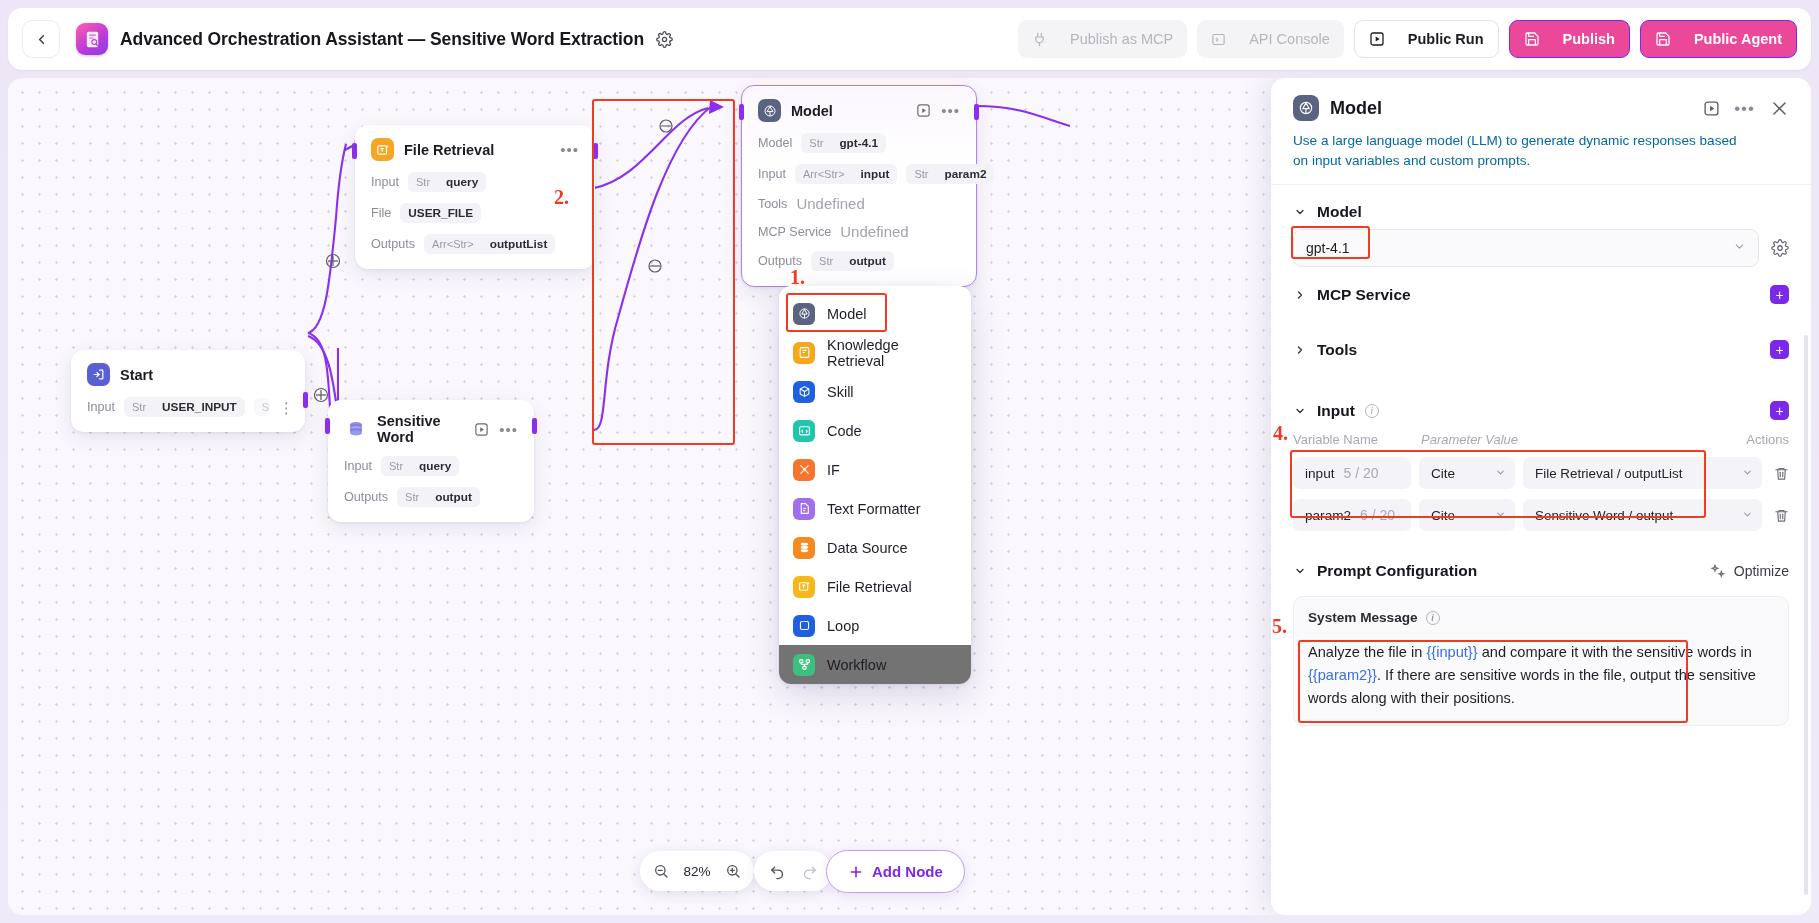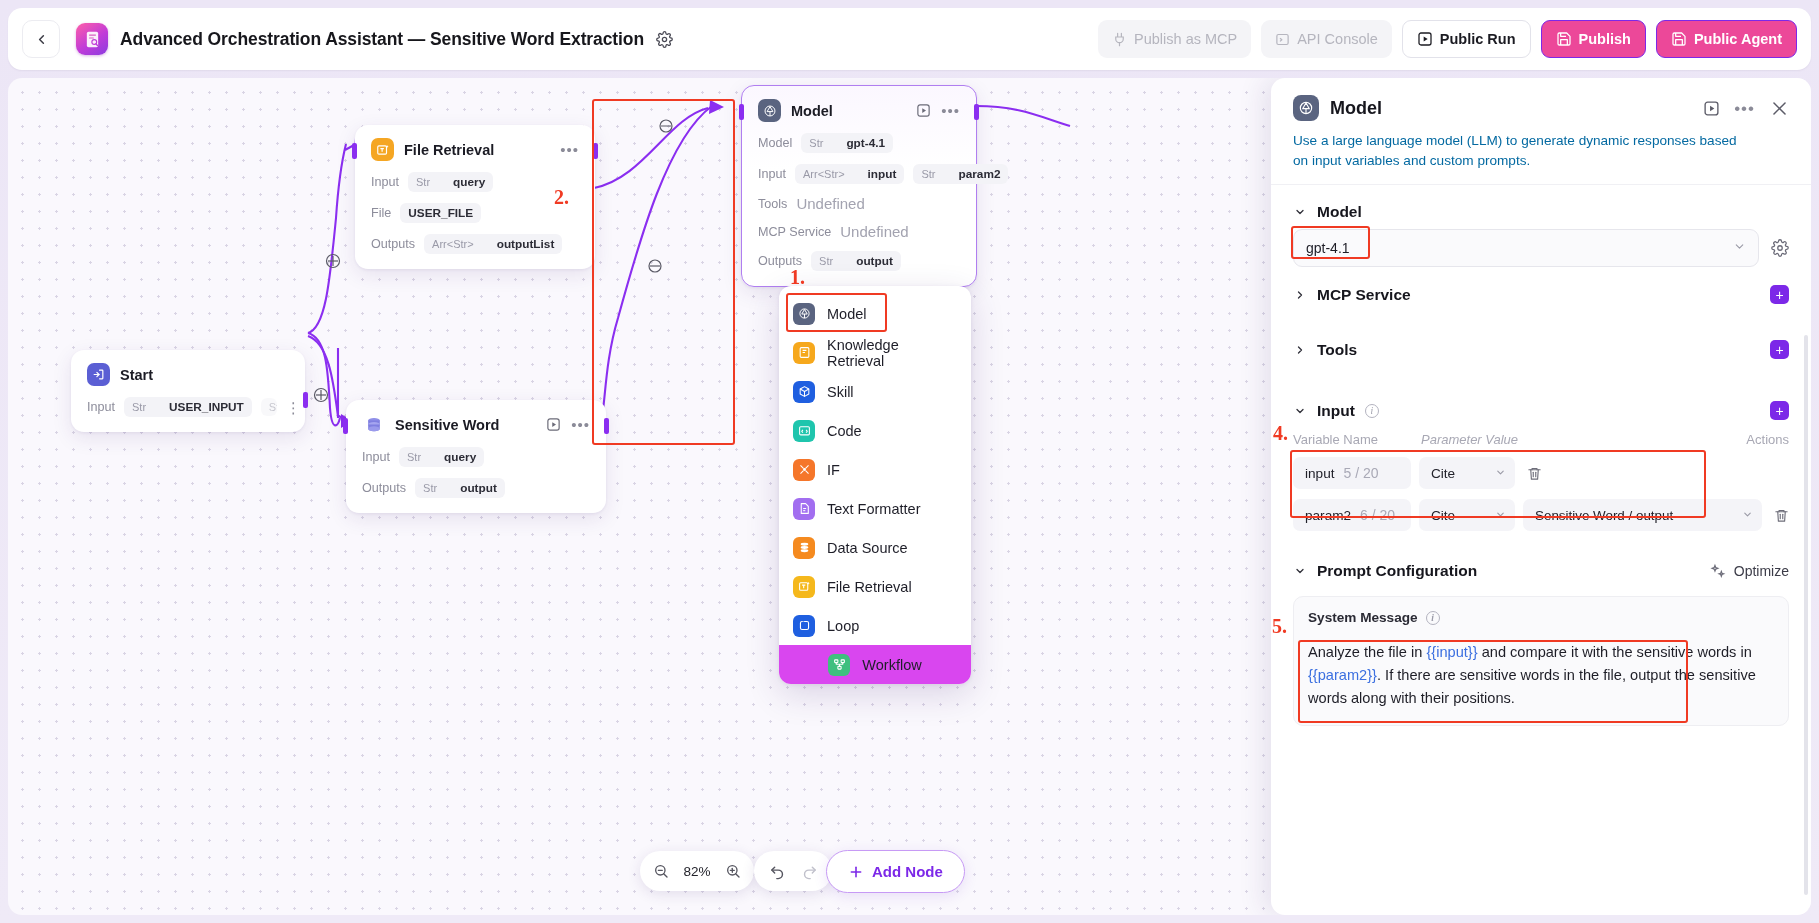--- a/index.html
+++ b/index.html
@@ -29,21 +29,21 @@
     display:flex; align-items:center; justify-content:center;
     box-shadow: 0 1px 3px rgba(150,40,180,.35);
   }
   .app-title {
     margin-left: 12px; font-size: 17.5px; font-weight: bold; color: #17171c; letter-spacing: -.1px;
     white-space: nowrap;
   }
   .title-gear { margin-left: 12px; color:#4a4a55; display:flex; align-items:center; cursor:pointer; }
   .topbar-right { margin-left: auto; display: flex; align-items: center; gap: 10px; }
   .tb-btn {
-    height: 38px; border-radius: 9px; display:flex; align-items:center; gap:7px;
+    height: 38px; border-radius: 9px; display:flex; align-items:center; gap:23px;
     padding: 0 14px; font-size: 14.5px; font-weight: 500; white-space: nowrap; cursor: pointer;
   }
   .tb-ghost { background:#f4f4f7; color:#b5b5be; }
   .tb-outline { background:#fff; color:#1b1b22; border: 1px solid #e2e2ea; font-weight:600; }
   .tb-solid { background:#ec4899; color:#fff; font-weight:600; border:1px solid #7c28e8; }
 
   
   .canvas {
     position: absolute; left: 8px; top: 78px; right: 8px; bottom: 8px;
     border-radius: 14px; overflow: hidden;
@@ -59,42 +59,42 @@
   .wf-node.highlighted { border: 1.6px solid #b07ef0; background: linear-gradient(180deg,#fbf7ff 0%,#ffffff 42%); }
   .node-head { display:flex; align-items:center; gap: 10px; }
   .node-icn { width: 23px; height: 23px; border-radius: 7px; display:flex; align-items:center; justify-content:center; flex:0 0 auto;}
   .node-title { font-size: 14.5px; font-weight: bold; color:#1b1b24; }
   .node-head-actions { margin-left:auto; display:flex; align-items:center; gap:9px; color:#6b6b78; }
   .mini-btn { width:17px;height:17px;display:flex;align-items:center;justify-content:center;cursor:pointer; }
   .node-row { display:flex; align-items:center; gap:9px; margin-top: 11px; font-size: 12.6px; }
   .row-label { color:#8d8d9b; }
   .chip {
     background:#f3f3f7; border-radius: 6px; padding: 3px 8px; font-size: 11.8px;
-    display:inline-flex; gap:23px; align-items:center; white-space:nowrap;
+    display:inline-flex; gap:16px; align-items:center; white-space:nowrap;
   }
   .chip .t { color:#9a9aa8; font-size:11px; }
   .chip .v { color:#2c2c36; font-weight:bold; }
   .plain-val { color:#a3a3b0; font-size:15px; }
   .dots-v { color:#8b8b98; font-size:15px; letter-spacing:1px; cursor:pointer; line-height:1; }
 
   
   .port { position:absolute; width:5px; height:16px; background:#8b2ef0; border-radius:2px; }
 
   
   .node-menu {
     position:absolute; left: 779px; top: 288px; width: 192px; max-height: 444px;
     background:#fff; border-radius: 12px; padding: 8px 0 0 0;
     box-shadow: 0 10px 34px rgba(50,20,100,.16), 0 1px 4px rgba(50,20,100,.08);
     overflow: hidden;
   }
   .nm-item {
     display:flex; align-items:center; gap:12px; height:39px; padding: 0 14px;
     font-size:14.5px; color:#1e1e28; cursor:pointer;
   }
-  .nm-item:hover, .nm-item.active { background:#d946ef;justify-content:center; }
+  .nm-item:hover, .nm-item.active { background:#737373; }
   .nm-icn { width:22px;height:22px;border-radius:6px;display:flex;align-items:center;justify-content:center;flex:0 0 auto;}
 
   
   .anno-box { position:absolute; border: 2.5px solid #f03a23; border-radius: 3px; pointer-events:none; }
   .anno-num { position:absolute; color:#f03a23; font-size: 20px; font-weight:bold; font-family:"Liberation Serif", serif; }
 
   
   .zoom-bar {
     position:absolute; left: 632px; bottom: 24px; height: 40px;
     display:flex; align-items:center; gap:2px; padding: 0 6px;
@@ -337,21 +337,21 @@
       </div>
       <div class="node-row">
         <span class="row-label">Outputs</span>
         <span class="chip">
             <span class="t">Arr&lt;Str&gt;</span>
             <span class="v">outputList</span>
           </span>
       </div>
     </div>
 
-    <div class="wf-node" style="left:338px; top:322px; width:260px;">
+    <div class="wf-node" style="left:320px; top:322px; width:206px;">
       <div class="port" style="left:-3px; top:18px;"></div>
       <div class="port" style="right:-3px; top:18px;"></div>
       <div class="node-head">
         <div class="node-icn" style="background:transparent;">
           <svg width="20" height="20" viewBox="0 0 24 24">
               <ellipse cx="12" cy="6.5" rx="7" ry="3" fill="#8f8fe8"></ellipse>
               <path d="M5 6.5v5c0 1.7 3.1 3 7 3s7-1.3 7-3v-5" fill="#7f7fe0"></path>
               <ellipse cx="12" cy="11.5" rx="7" ry="3" fill="#a5a5f0"></ellipse>
               <path d="M5 11.5v5c0 1.7 3.1 3 7 3s7-1.3 7-3v-5" fill="#7f7fe0"></path>
               <ellipse cx="12" cy="16.5" rx="7" ry="3" fill="#9a9aec"></ellipse>
@@ -691,20 +691,28 @@
           </div>
 
           <div class="io-row">
             <div class="name-pill">
               <span>input</span>
               <span class="cnt">5 / 20</span>
             </div>
             <div class="sel-sm">
               <span>Cite</span>
               <span class="cv">
+                <svg width="11" height="11" viewBox="0 0 24 24" fill="none" stroke="currentColor" stroke-width="2.4" stroke-linecap="round" stroke-linejoin="round">
+                    <polyline points="6 9 12 15 18 9"></polyline>
+                  </svg>
+              </span>
+            </div>
+            <div class="sel-wide">
+              <span>File Retrieval / outputList</span>
+              <span class="cv" style="margin-left:auto;color:#9a9aa6;">
                 <svg width="11" height="11" viewBox="0 0 24 24" fill="none" stroke="currentColor" stroke-width="2.4" stroke-linecap="round" stroke-linejoin="round">
                     <polyline points="6 9 12 15 18 9"></polyline>
                   </svg>
               </span>
             </div>
             <span class="trash">
               <svg width="15" height="15" viewBox="0 0 24 24" fill="none" stroke="currentColor" stroke-width="1.8" stroke-linecap="round" stroke-linejoin="round">
                   <polyline points="3 6 21 6"></polyline>
                   <path d="M8 6V4h8v2"></path>
                   <path d="M6 6l1 15h10l1-15"></path>

